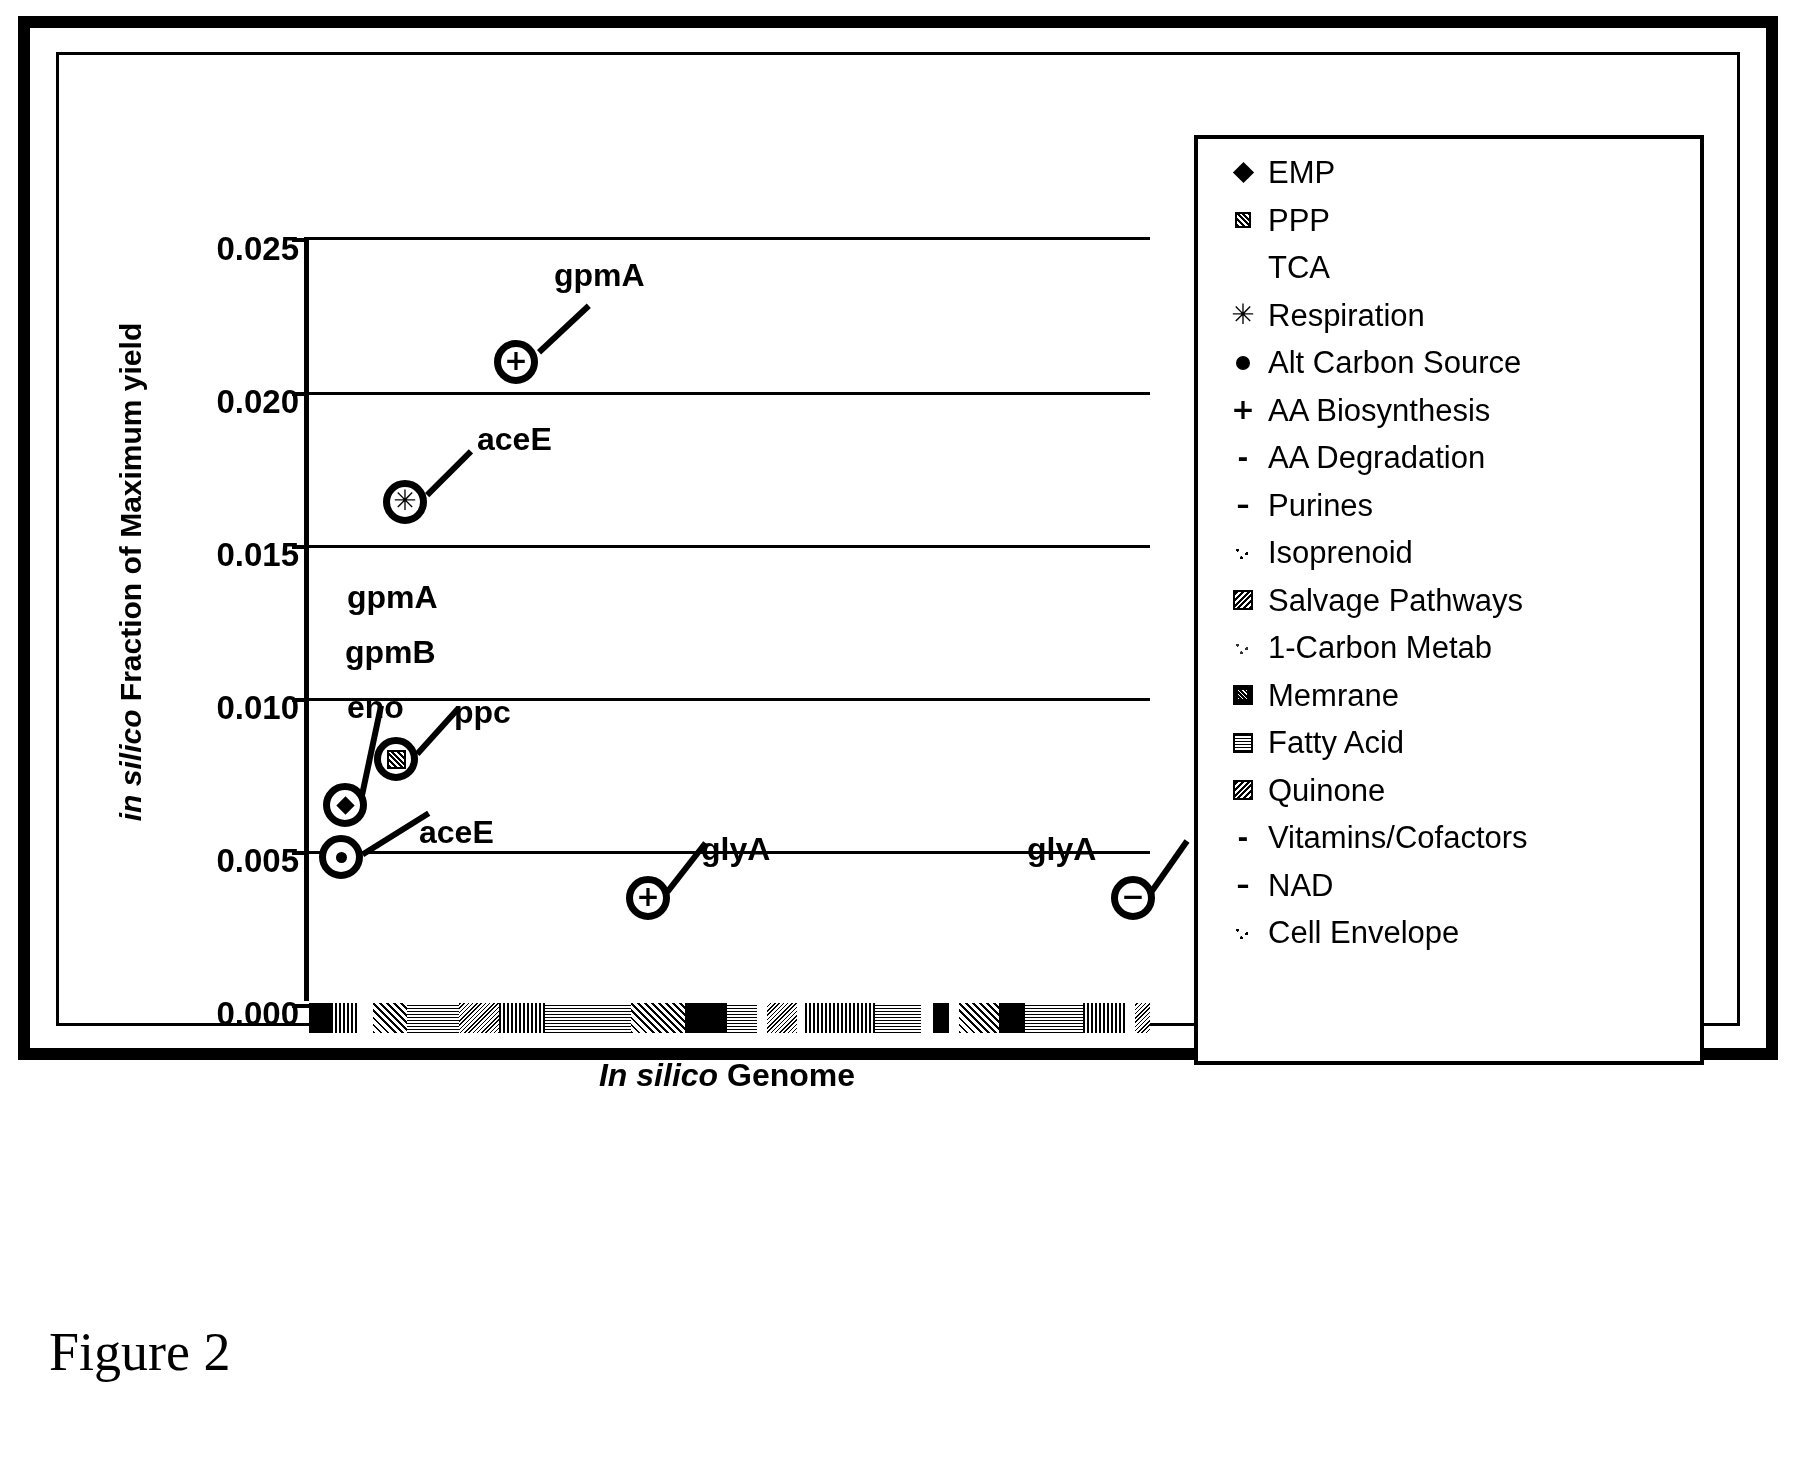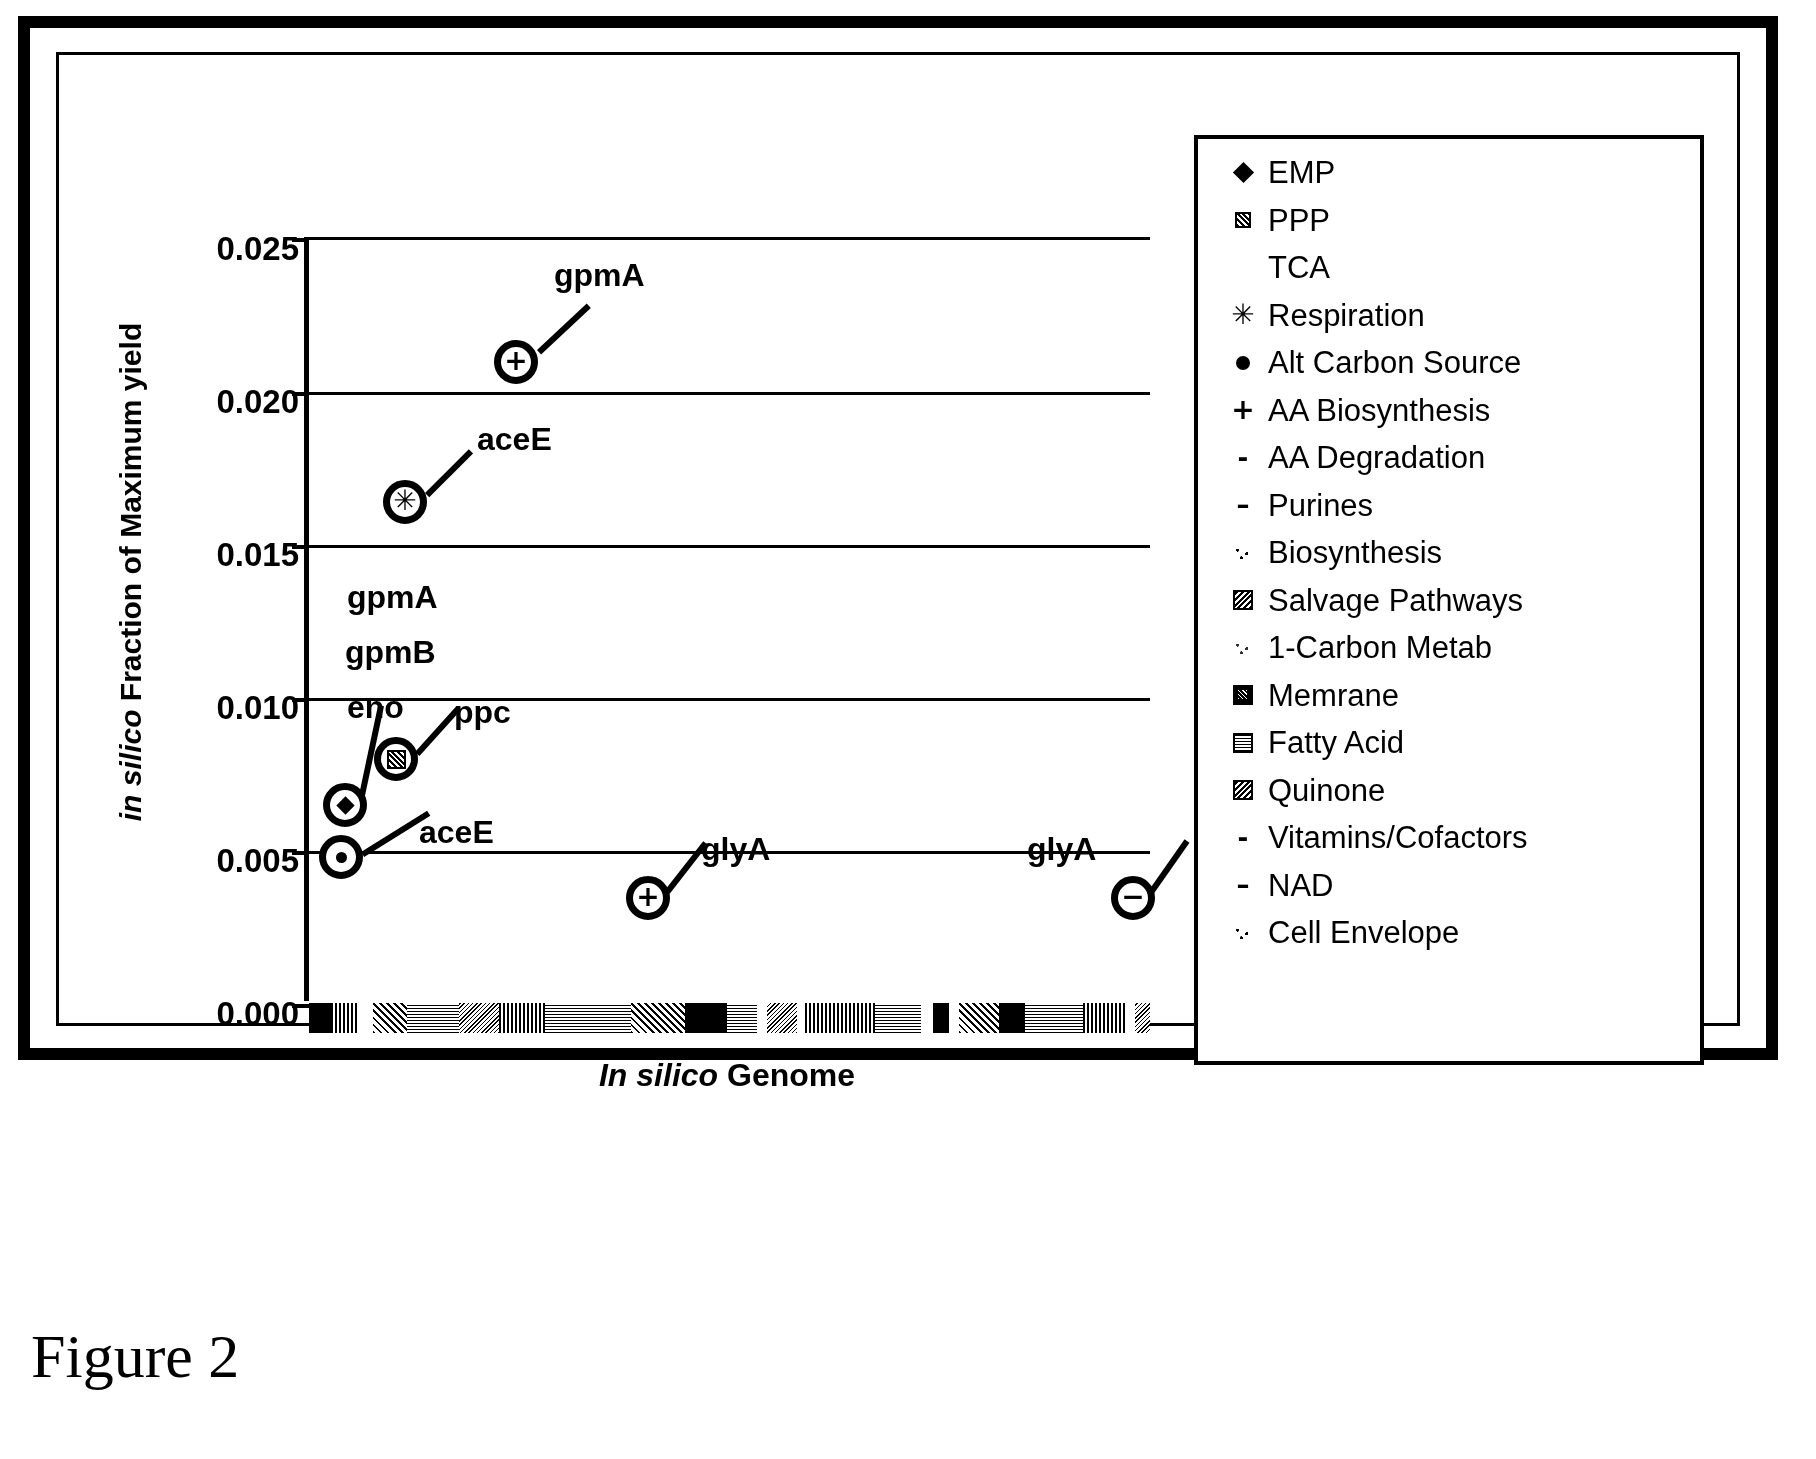--- a/index.html
+++ b/index.html
@@ -292,24 +292,24 @@
       radial-gradient(circle at 20% 30%, #000 1.5px, transparent 1.6px),
       radial-gradient(circle at 70% 55%, #000 1.5px, transparent 1.6px),
       radial-gradient(circle at 40% 85%, #000 1.5px, transparent 1.6px);
   }
   .k-blank { width: 20px; height: 20px; }
   .legend-label { padding-left: 2px; }
 
   
   #figure-caption {
     position: absolute;
-    left: 31px;
+    left: 49px;
     top: 1325px;
     font-family: "Liberation Serif", serif;
-    font-size: 62px;
+    font-size: 54px;
     line-height: 1;
     white-space: nowrap;
   }
 </style>
 </head>
 <body>
 
 <div id="figure-frame">
   <div id="figure-inner">
 
@@ -466,21 +466,21 @@
 
         <div class="legend-item">
           <span class="legend-key" style="font-size:26px;">–</span>
           <span class="legend-label">Purines</span>
         </div>
 
         <div class="legend-item">
           <span class="legend-key">
               <span class="k-sparse"></span>
             </span>
-          <span class="legend-label">Biosynthesis</span>
+          <span class="legend-label">Isoprenoid</span>
         </div>
 
         <div class="legend-item">
           <span class="legend-key">
               <span class="k-sq-dense"></span>
             </span>
           <span class="legend-label">Salvage Pathways</span>
         </div>
 
         <div class="legend-item">

